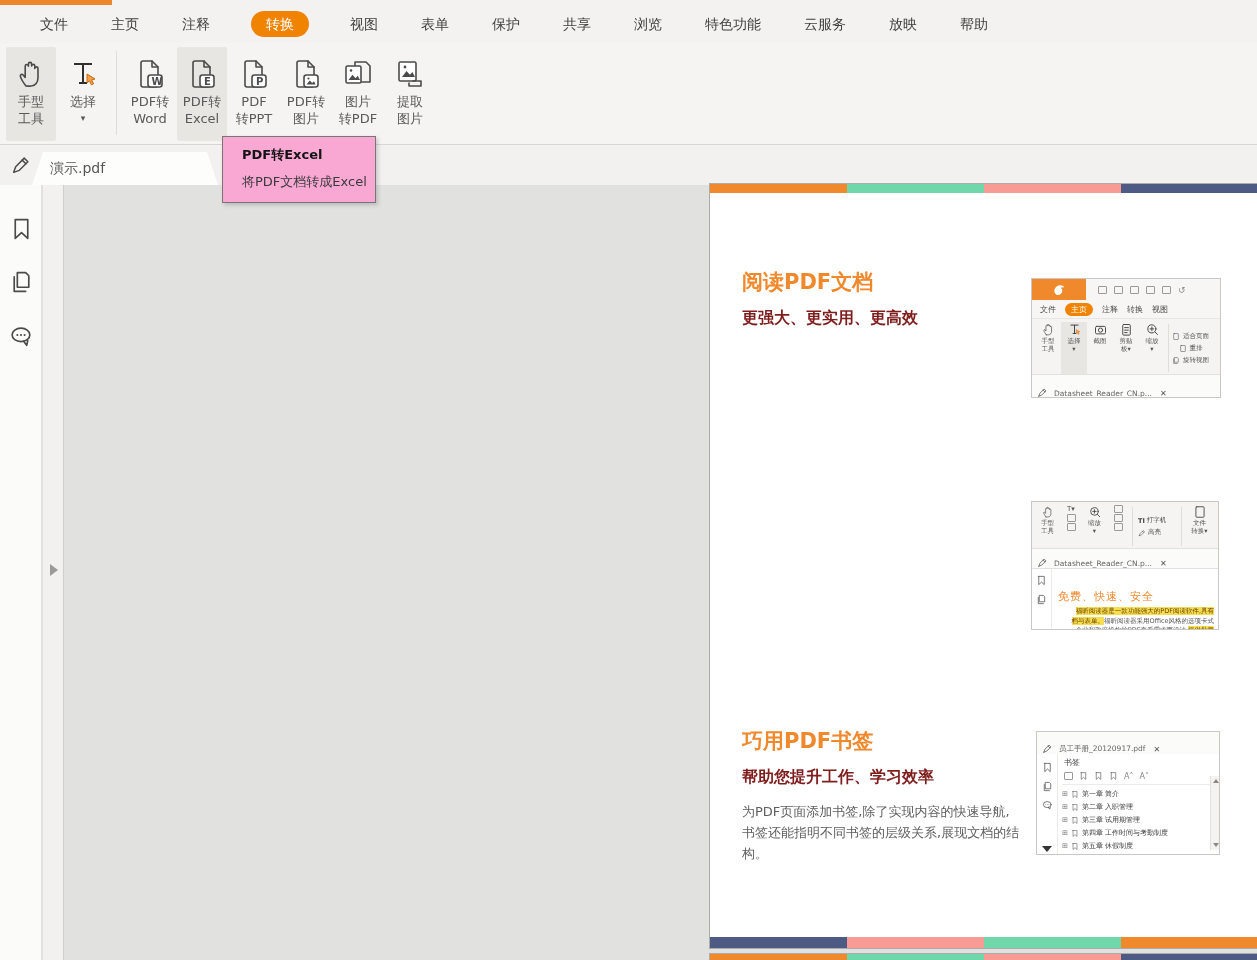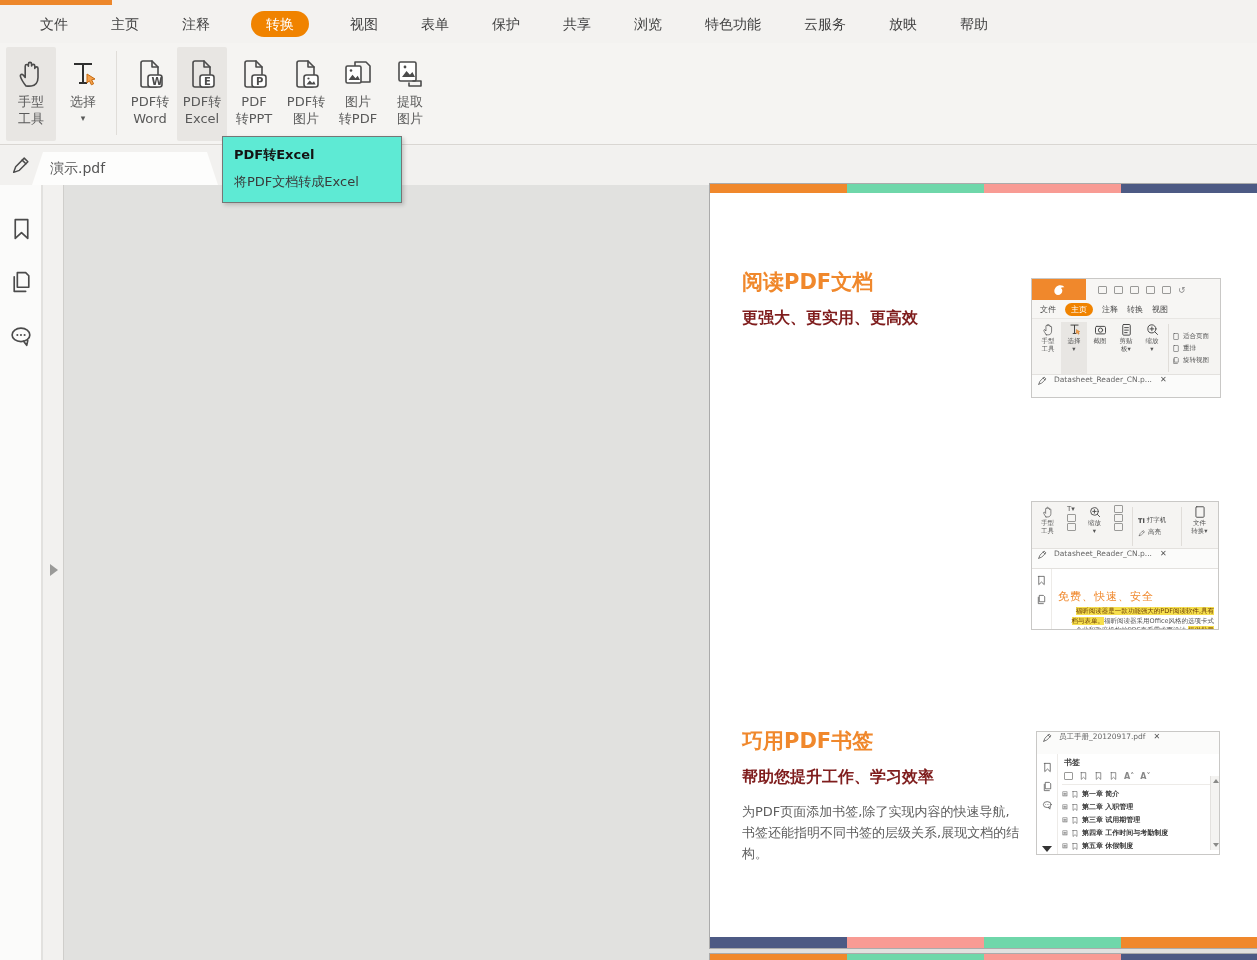--- a/index.html
+++ b/index.html
@@ -30,22 +30,22 @@
   .caret { font-size:9px; color:#595959; }
 
   
   .tabbar { position:absolute; left:0; top:146px; width:1257px; height:39px; background:#F2F1EF; }
   .tab-pencil { position:absolute; left:10px; top:8px; width:22px; height:22px; }
   .doc-tab { position:absolute; left:32px; top:6px; width:186px; height:33px; background:#FDFDFC;
     clip-path:polygon(11px 0, 175px 0, 186px 33px, 0 33px);
     display:flex; align-items:center; padding-left:18px; font-size:14px; color:#555; }
 
   
-  .tooltip { position:absolute; left:222px; top:136px; width:180px; z-index:60;
-    background:#5eead4; border:1px solid #767676; box-shadow:2px 2px 4px rgba(0,0,0,.18); padding:9px 11px 11px; }
+  .tooltip { position:absolute; left:222px; top:136px; width:154px; z-index:60;
+    background:#f9a8d4; border:1px solid #767676; box-shadow:2px 2px 4px rgba(0,0,0,.18); padding:9px 19px 11px; }
   .tooltip .tt-title { font-size:13px; font-weight:bold; color:#141414; margin-bottom:9px; }
   .tooltip .tt-body { font-size:13px; color:#3a3a3a; white-space:nowrap; }
 
   
   .main { position:absolute; left:0; top:185px; width:1257px; height:775px; background:#E1E1DF; }
   .nav-rail { position:absolute; left:0; top:0; width:42px; height:775px; background:#FBFBFA; border-right:1px solid #E3E1DE; }
   .rail-icon { position:absolute; left:9px; width:25px; height:26px; }
   .panel-strip { position:absolute; left:43px; top:0; width:21px; height:775px; background:#F2F1EF; border-right:1px solid #CFCECB; }
   .expand-handle { position:absolute; left:7px; top:379px; width:0; height:0;
     border-top:6px solid transparent; border-bottom:6px solid transparent; border-left:8px solid #9A9A98; }
@@ -75,24 +75,24 @@
   .m1-qat-icons { display:flex; align-items:center; gap:7px; margin-left:12px; color:#8a8a8a; font-size:9px; }
   .qat-box { width:9px; height:8px; border:1px solid #9a9a98; border-radius:1px; display:inline-block; }
   .m1-menu { height:18px; display:flex; align-items:center; gap:9px; padding-left:8px; background:#F7F6F4; font-size:8px; color:#4a4a4a; }
   .m1-menu .mm.active { background:#F08300; color:#fff; border-radius:7px; padding:1px 6px; }
   .m1-tools { height:56px; background:#F5F4F2; border-top:1px solid #E8E6E3; display:flex; padding:3px 2px 0 3px; }
   .m1-tool { width:26px; display:flex; flex-direction:column; align-items:center; gap:1px; }
   .m1-tool.sel { background:#E8E6E3; }
   .m1-tool svg { width:15px; height:15px; }
   .m1-tlabel { font-size:6.5px; color:#555; text-align:center; line-height:7.5px; white-space:pre-line; }
   .m1-vsep { width:1px; background:#E0DDD9; margin:2px 3px; }
-  .m1-views { display:flex; flex-direction:column; justify-content:center; gap:3px; }
+  .m1-views { display:flex; flex-direction:column; justify-content:center; gap:3px;align-items:center; }
   .m1-view { display:flex; align-items:center; gap:3px; font-size:6.5px; color:#555; white-space:nowrap; }
   .m1-view svg { width:8px; height:9px; }
-  .mini-tabrow { height:24px; background:#FBFBFA; border-top:1px solid #E3E1DE; display:flex; align-items:flex-start; padding-left:5px; gap:6px; }
+  .mini-tabrow { height:24px; background:#FBFBFA; border-top:1px solid #E3E1DE; display:flex; align-items:flex-end; padding-left:5px; gap:6px; }
   .mini-tabrow svg { width:11px; height:11px; }
   .mini-tab-label { font-size:7.5px; color:#666; white-space:nowrap; }
   .mini-x { font-size:8px; color:#555; margin-left:2px; }
 
   .mini2 { left:321px; top:317px; width:188px; height:129px; }
   .m2-tools { height:46px; background:#F5F4F2; display:flex; padding:3px 2px 0 3px; gap:2px; }
   .m2-col { display:flex; flex-direction:column; align-items:center; gap:1px; width:25px; }
   .m2-col svg { width:14px; height:14px; }
   .m2-glyphstack { display:flex; flex-direction:column; gap:1px; width:18px; align-items:center; color:#555; font-size:7px; }
   .m2-two { display:flex; flex-direction:column; gap:3px; justify-content:center; font-size:6.5px; color:#444; width:38px; }
@@ -100,21 +100,21 @@
   .m2-body { display:flex; height:61px; border-top:1px solid #E3E1DE; }
   .m2-rail { width:20px; border-right:1px solid #EDEBE8; display:flex; flex-direction:column; align-items:center; gap:8px; padding-top:6px; }
   .m2-rail svg { width:11px; height:11px; }
   .m2-content { flex:1; padding:3px 4px 0 6px;margin-top:17px; }
   .m2-head { color:#F0882C; font-size:11px; margin-bottom:3px; letter-spacing:1px; }
   .m2-line { font-size:6.5px; line-height:9.5px; color:#58421a; white-space:nowrap;text-align:right; }
   .m2-line .hl { background:#F6DF4E; color:#6b3c05; }
   .m2-line .plain { color:#555; }
 
   .mini3 { left:326px; top:547px; width:184px; height:124px; }
-  .m3-body { display:flex; height:100px;font-weight:bold; }
+  .m3-body { display:flex; height:100px; }
   .m3-rail { width:20px; display:flex; flex-direction:column; align-items:center; gap:8px; padding-top:8px; position:relative; }
   .m3-rail svg { width:11px; height:11px; }
   .m3-down { position:absolute; bottom:2px; left:5px; width:0; height:0;
     border-left:5px solid transparent; border-right:5px solid transparent; border-top:6px solid #333; }
   .m3-panel { flex:1; border-left:1px solid #EDEBE8; padding:2px 0 0 4px; position:relative; }
   .m3-title { font-size:8px; color:#444; margin:1px 0 2px 2px; }
   .m3-icons { display:flex; gap:6px; align-items:center; padding:1px 2px 3px; border-bottom:1px solid #EDEBE8; color:#888; }
   .m3-icons svg { width:9px; height:10px; }
   .m3-list { padding-top:3px; }
   .m3-item { display:flex; align-items:center; gap:3px; font-size:7px; color:#3a3a3a; line-height:13px; white-space:nowrap; }

